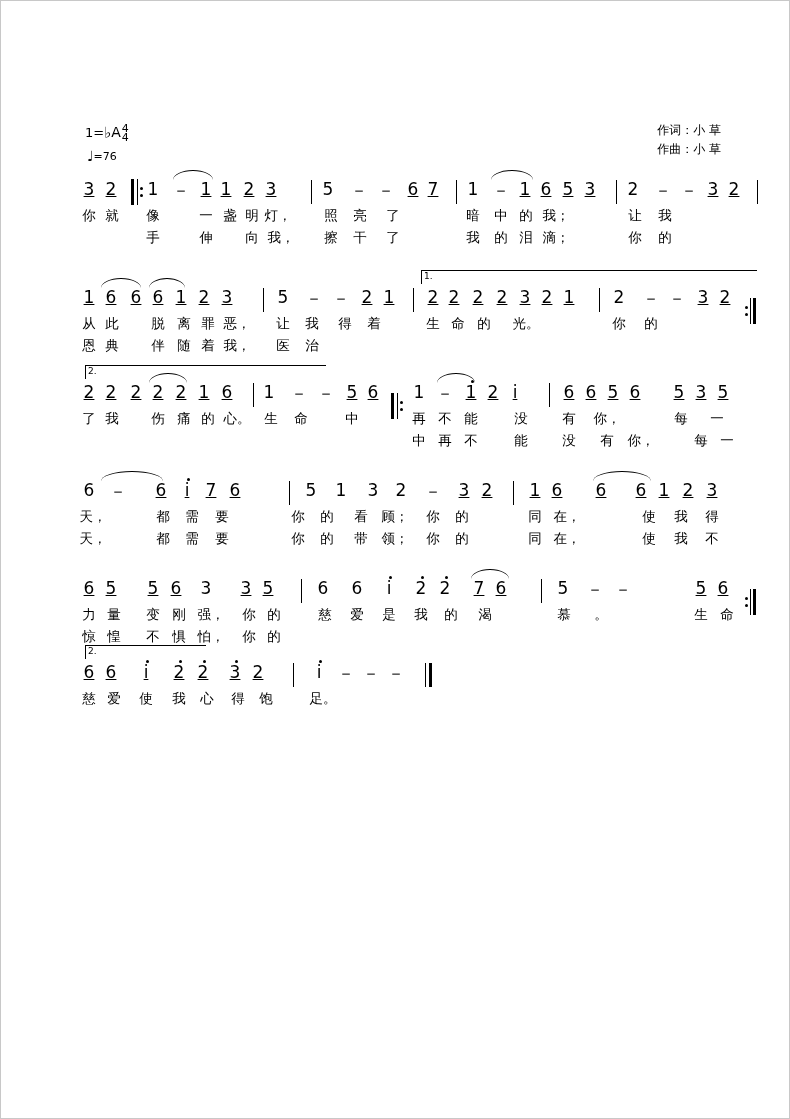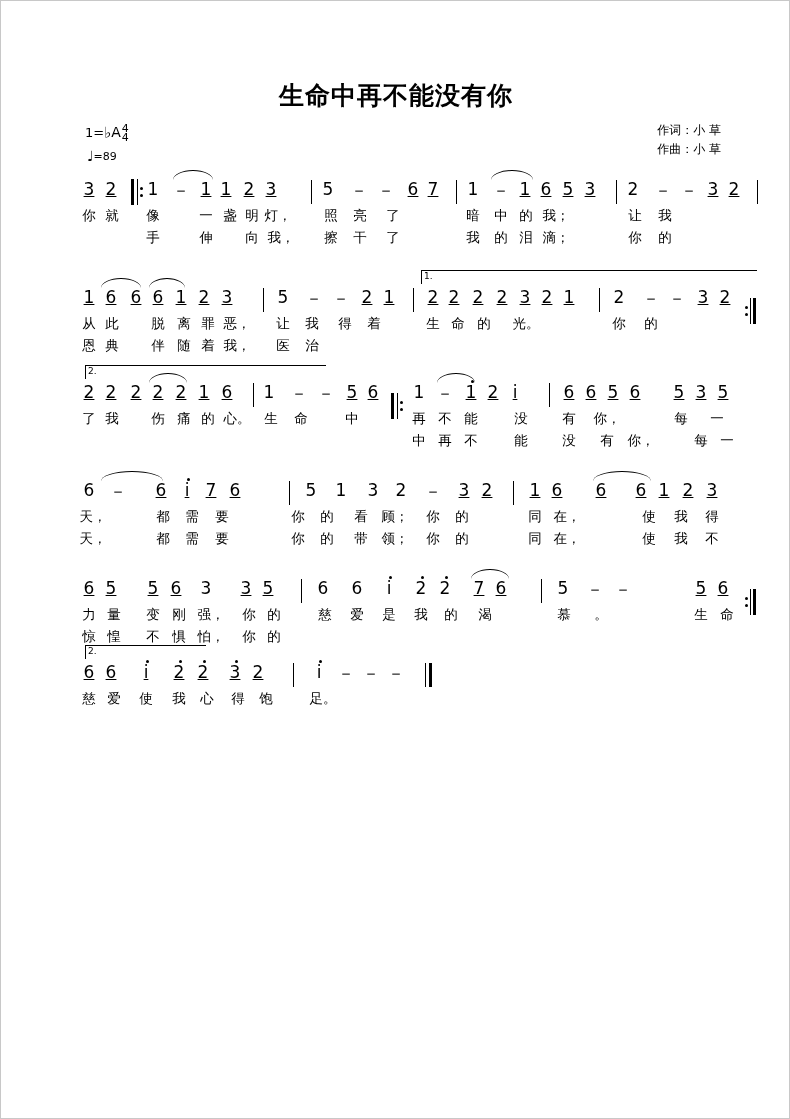--- a/index.html
+++ b/index.html
@@ -179,37 +179,36 @@
   .dotabove {
     position: absolute;
     width: 3px; height: 3px; border-radius: 50%; background: #000;
   }
 </style>
 </head>
 <body>
 
 <div class="page">
 
-  <div class="title">生命中再不能没有你</div>
 
   <div class="credits">
     <div>
       <span>作词：</span><span>小 草</span>
     </div>
     <div>
       <span>作曲：</span><span>小 草</span>
     </div>
   </div>
 
   <div class="keyblock">
     <div class="keyline">
       <span class="eq">1=</span><span class="flat">♭</span><span class="keyA">A</span><span class="meter"><span class="num">4</span><span class="den">4</span></span>
     </div>
     <div class="tempo">
-      <span class="note">♩</span><span>=89</span>
+      <span class="note">♩</span><span>=76</span>
     </div>
   </div>
 
   <div class="system" style="top:178px;">
     <div class="notes">
       <span class="tok u" style="left:88px;">3</span>
       <span class="tok u" style="left:110px;">2</span>
 
       <div class="repeat" style="left:130px;width:12px;">
         <span class="line-thick" style="left:0px;"></span>

